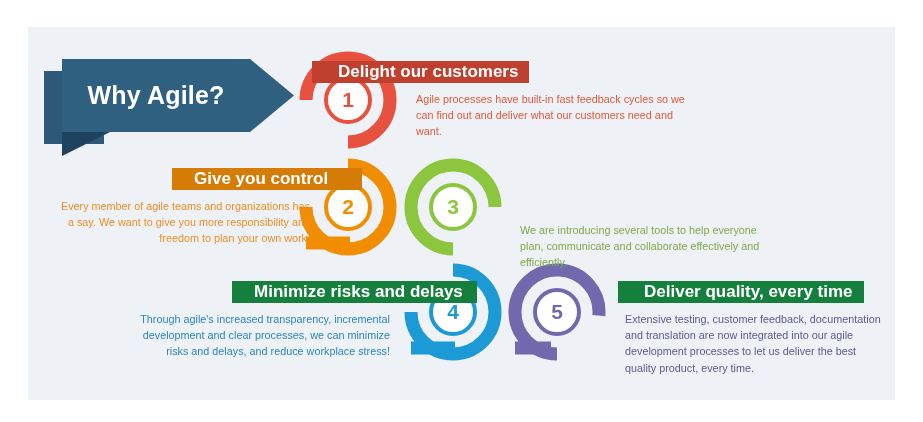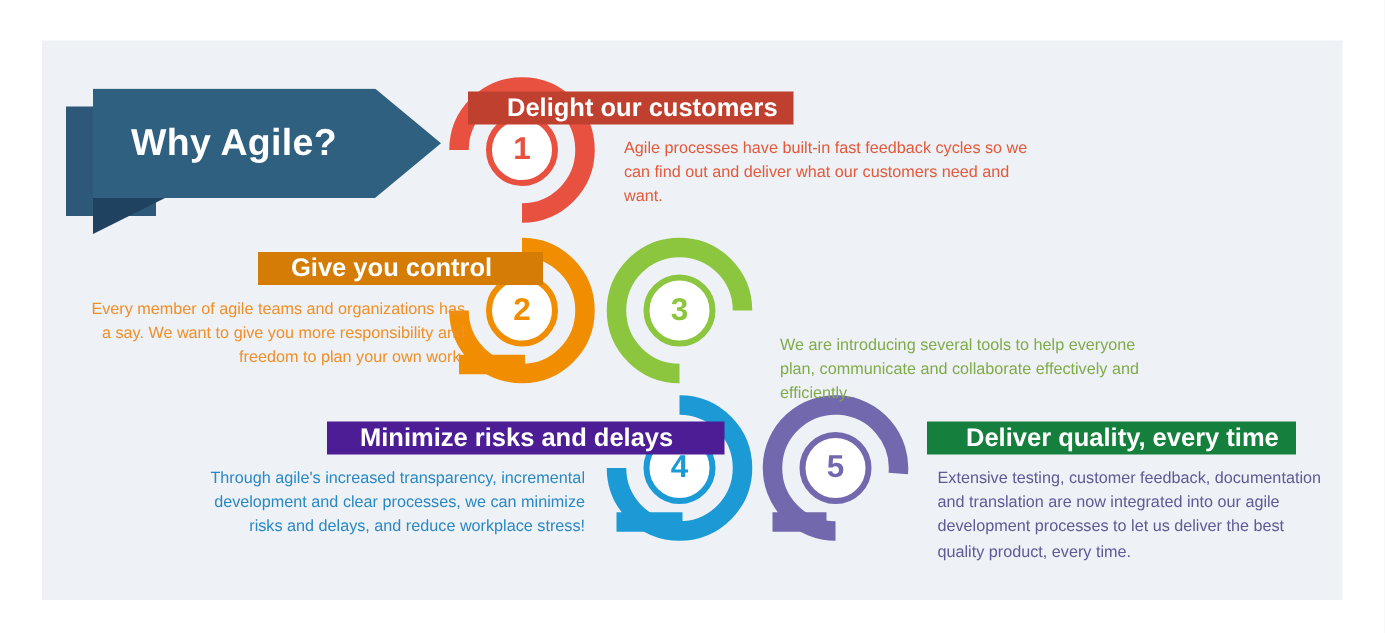--- a/index.html
+++ b/index.html
@@ -100,20 +100,20 @@
     <div class="num" id="num5" style="left: 529px; top: 285px; color: rgb(114, 104, 173);">5</div>
 
     <div class="label-bar" id="bar1" style="left: 284px; top: 34px; background: rgb(192, 64, 47); padding-left: 26px;">Delight our customers</div>
     <div class="body-text" id="body1" style="left: 388px; top: 64px; width: 278px; color: rgb(226, 89, 60); text-align: left;">Agile processes have built-in fast feedback cycles so we can find out and deliver what our customers need and want.</div>
 
     <div class="label-bar left-tail" id="bar2" style="left: 144px; top: 141px; background: rgb(212, 124, 6); padding-right: 34px;">Give you control</div>
     <div class="body-text ralign" id="body2" style="left: 30px; top: 171px; width: 252px; color: rgb(239, 143, 40); text-align: right;">Every member of agile teams and organizations has a say. We want to give you more responsibility and freedom to plan your own work.</div>
 
     <div class="body-text" id="body3" style="left: 492px; top: 171px; width: 248px; color: rgb(128, 171, 74); text-align: left; margin-top: 24px;">We are introducing several tools to help everyone plan, communicate and collaborate effectively and efficiently.</div>
 
-    <div class="label-bar left-tail" id="bar4" style="left: 190px; top: 254px; background: #4c1d95; padding-right: 34px;">Minimize risks and delays</div>
+    <div class="label-bar left-tail" id="bar4" style="left: 204px; top: 254px; background: #15803d; padding-right: 14px;">Minimize risks and delays</div>
     <div class="body-text ralign" id="body4" style="left: 110px; top: 284px; width: 252px; color: rgb(42, 136, 196); text-align: right;">Through agile's increased transparency, incremental development and clear processes, we can minimize risks and delays, and reduce workplace stress!</div>
 
     <div class="label-bar" id="bar5" style="left: 590px; top: 254px; background: #15803d; padding-left: 26px;">Deliver quality, every time</div>
     <div class="body-text" id="body5" style="left: 597px; top: 284px; width: 262px; color: rgb(93, 90, 150); text-align: left;">Extensive testing, customer feedback, documentation and translation are now integrated into our agile development processes to let us deliver the best quality product, every time.</div>
 
   </div>
 </div>
 
 </body></html>

